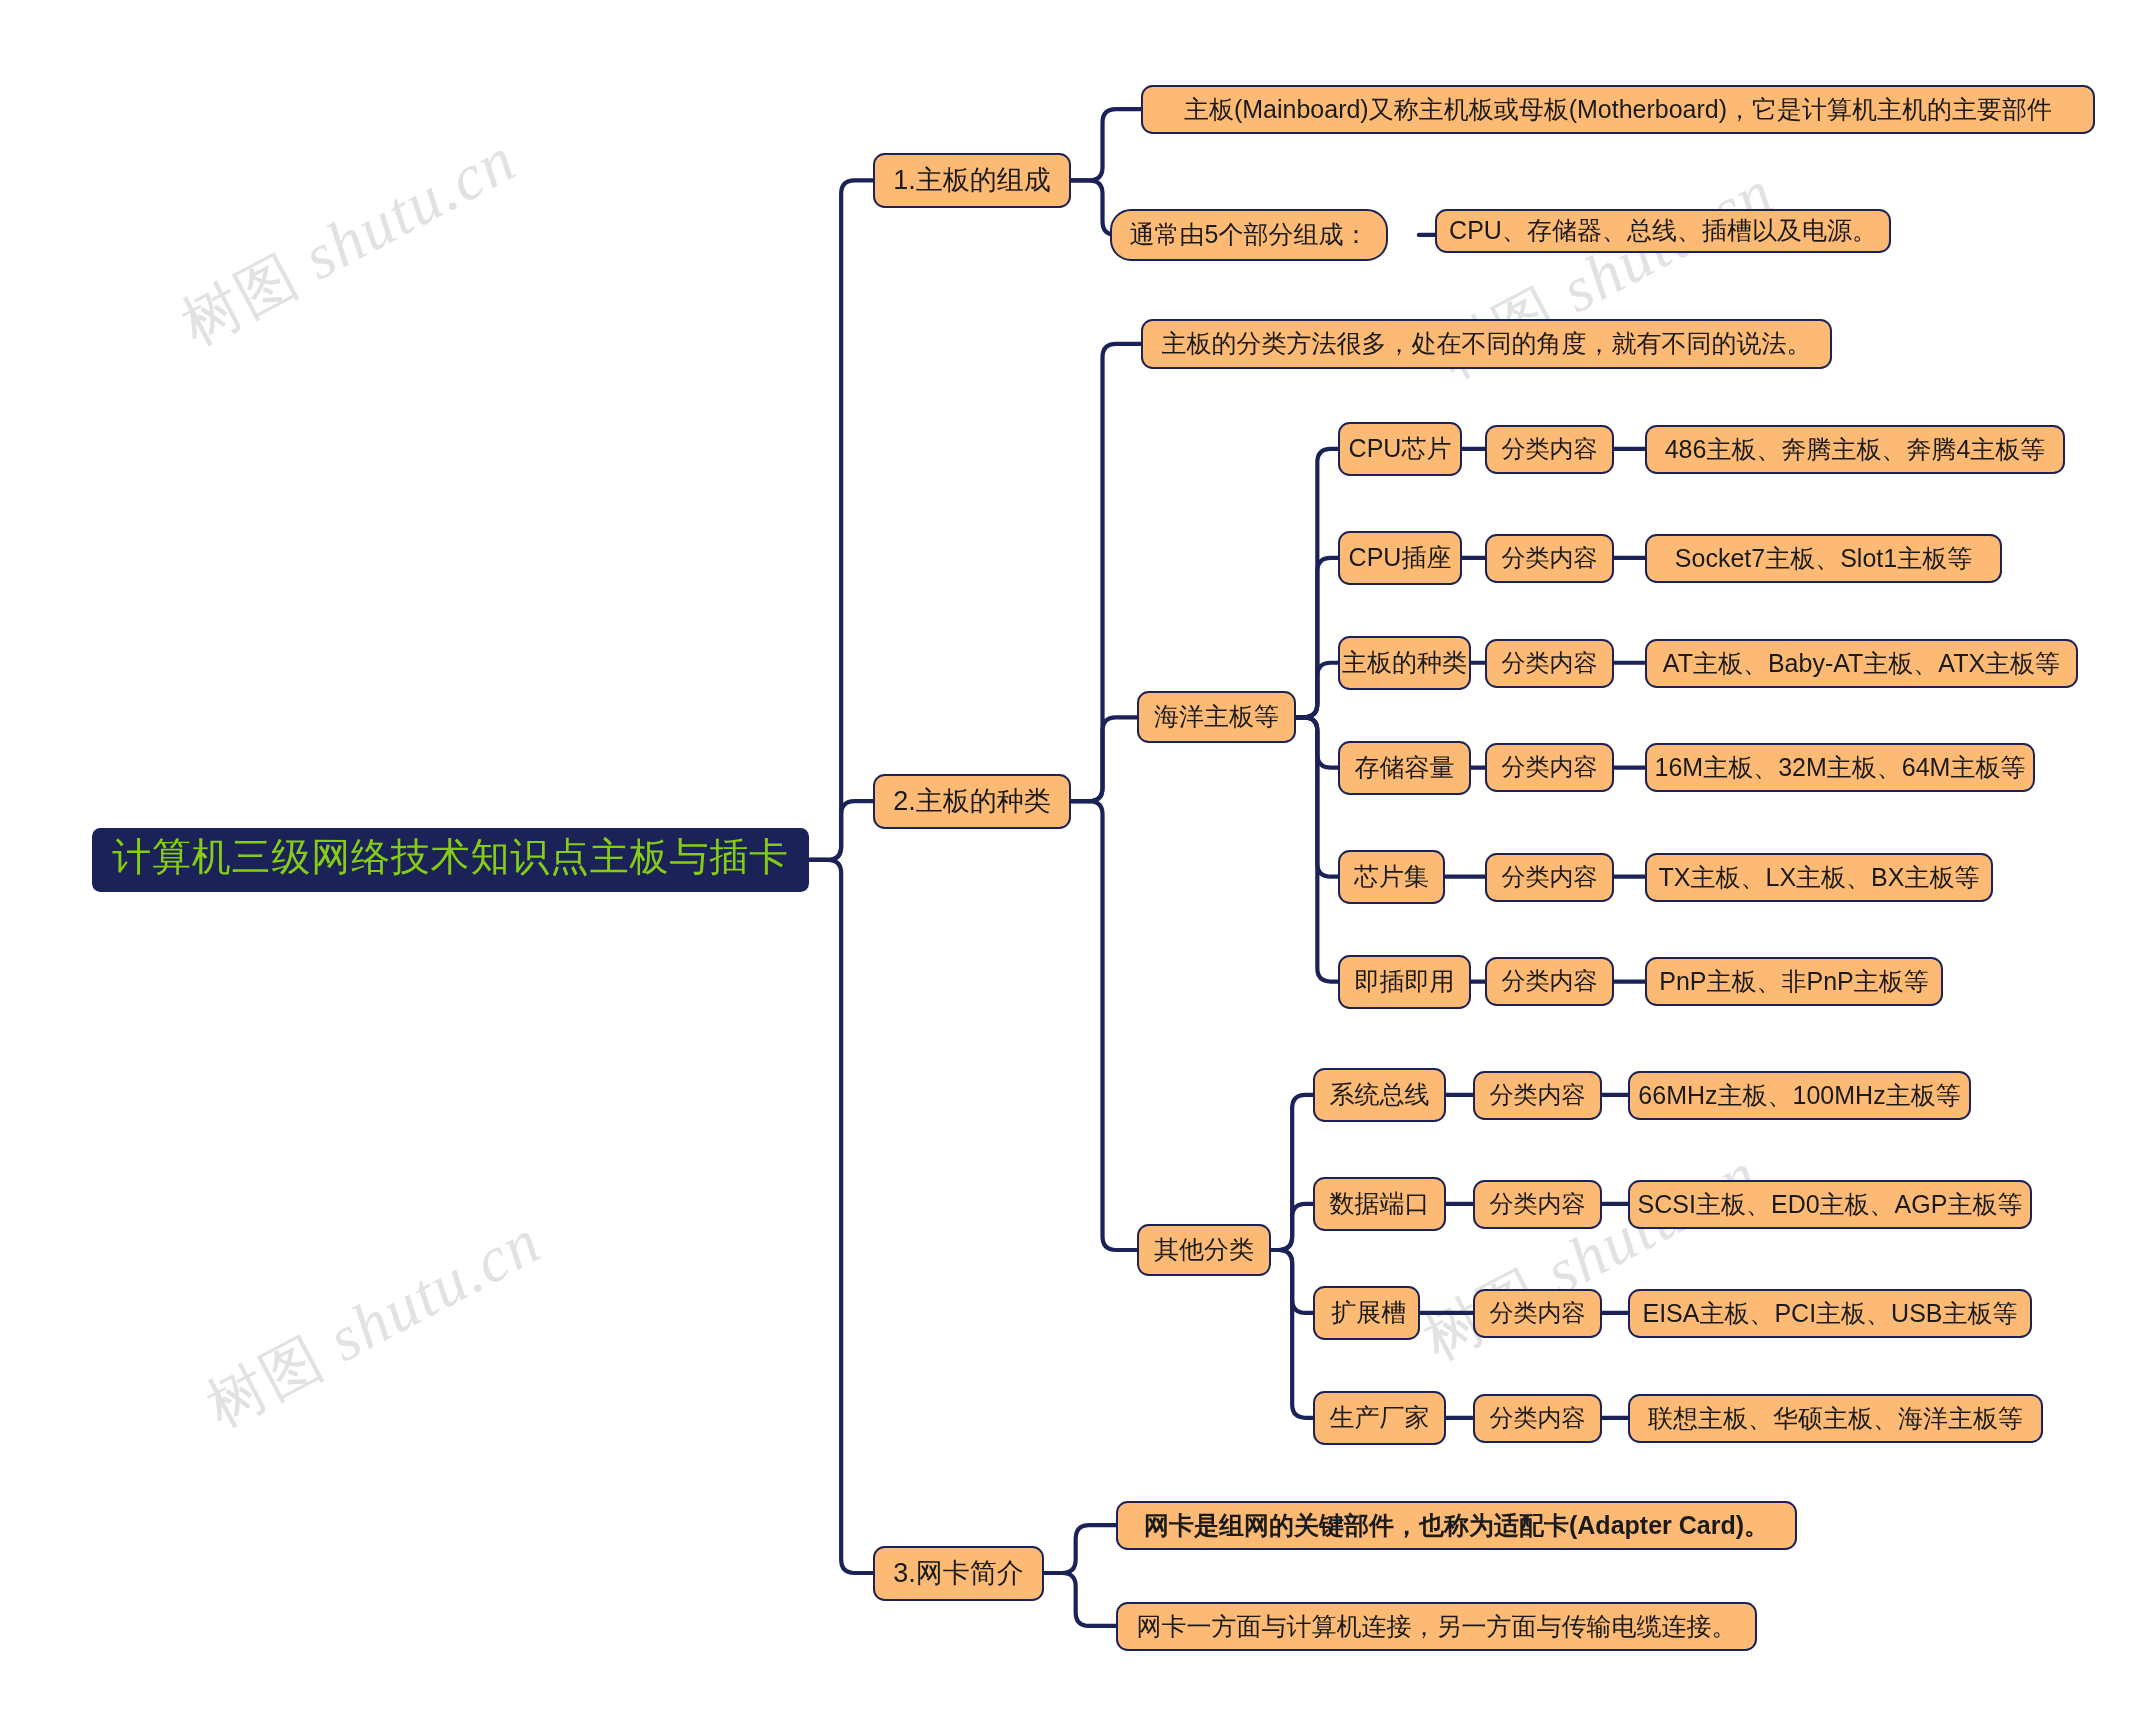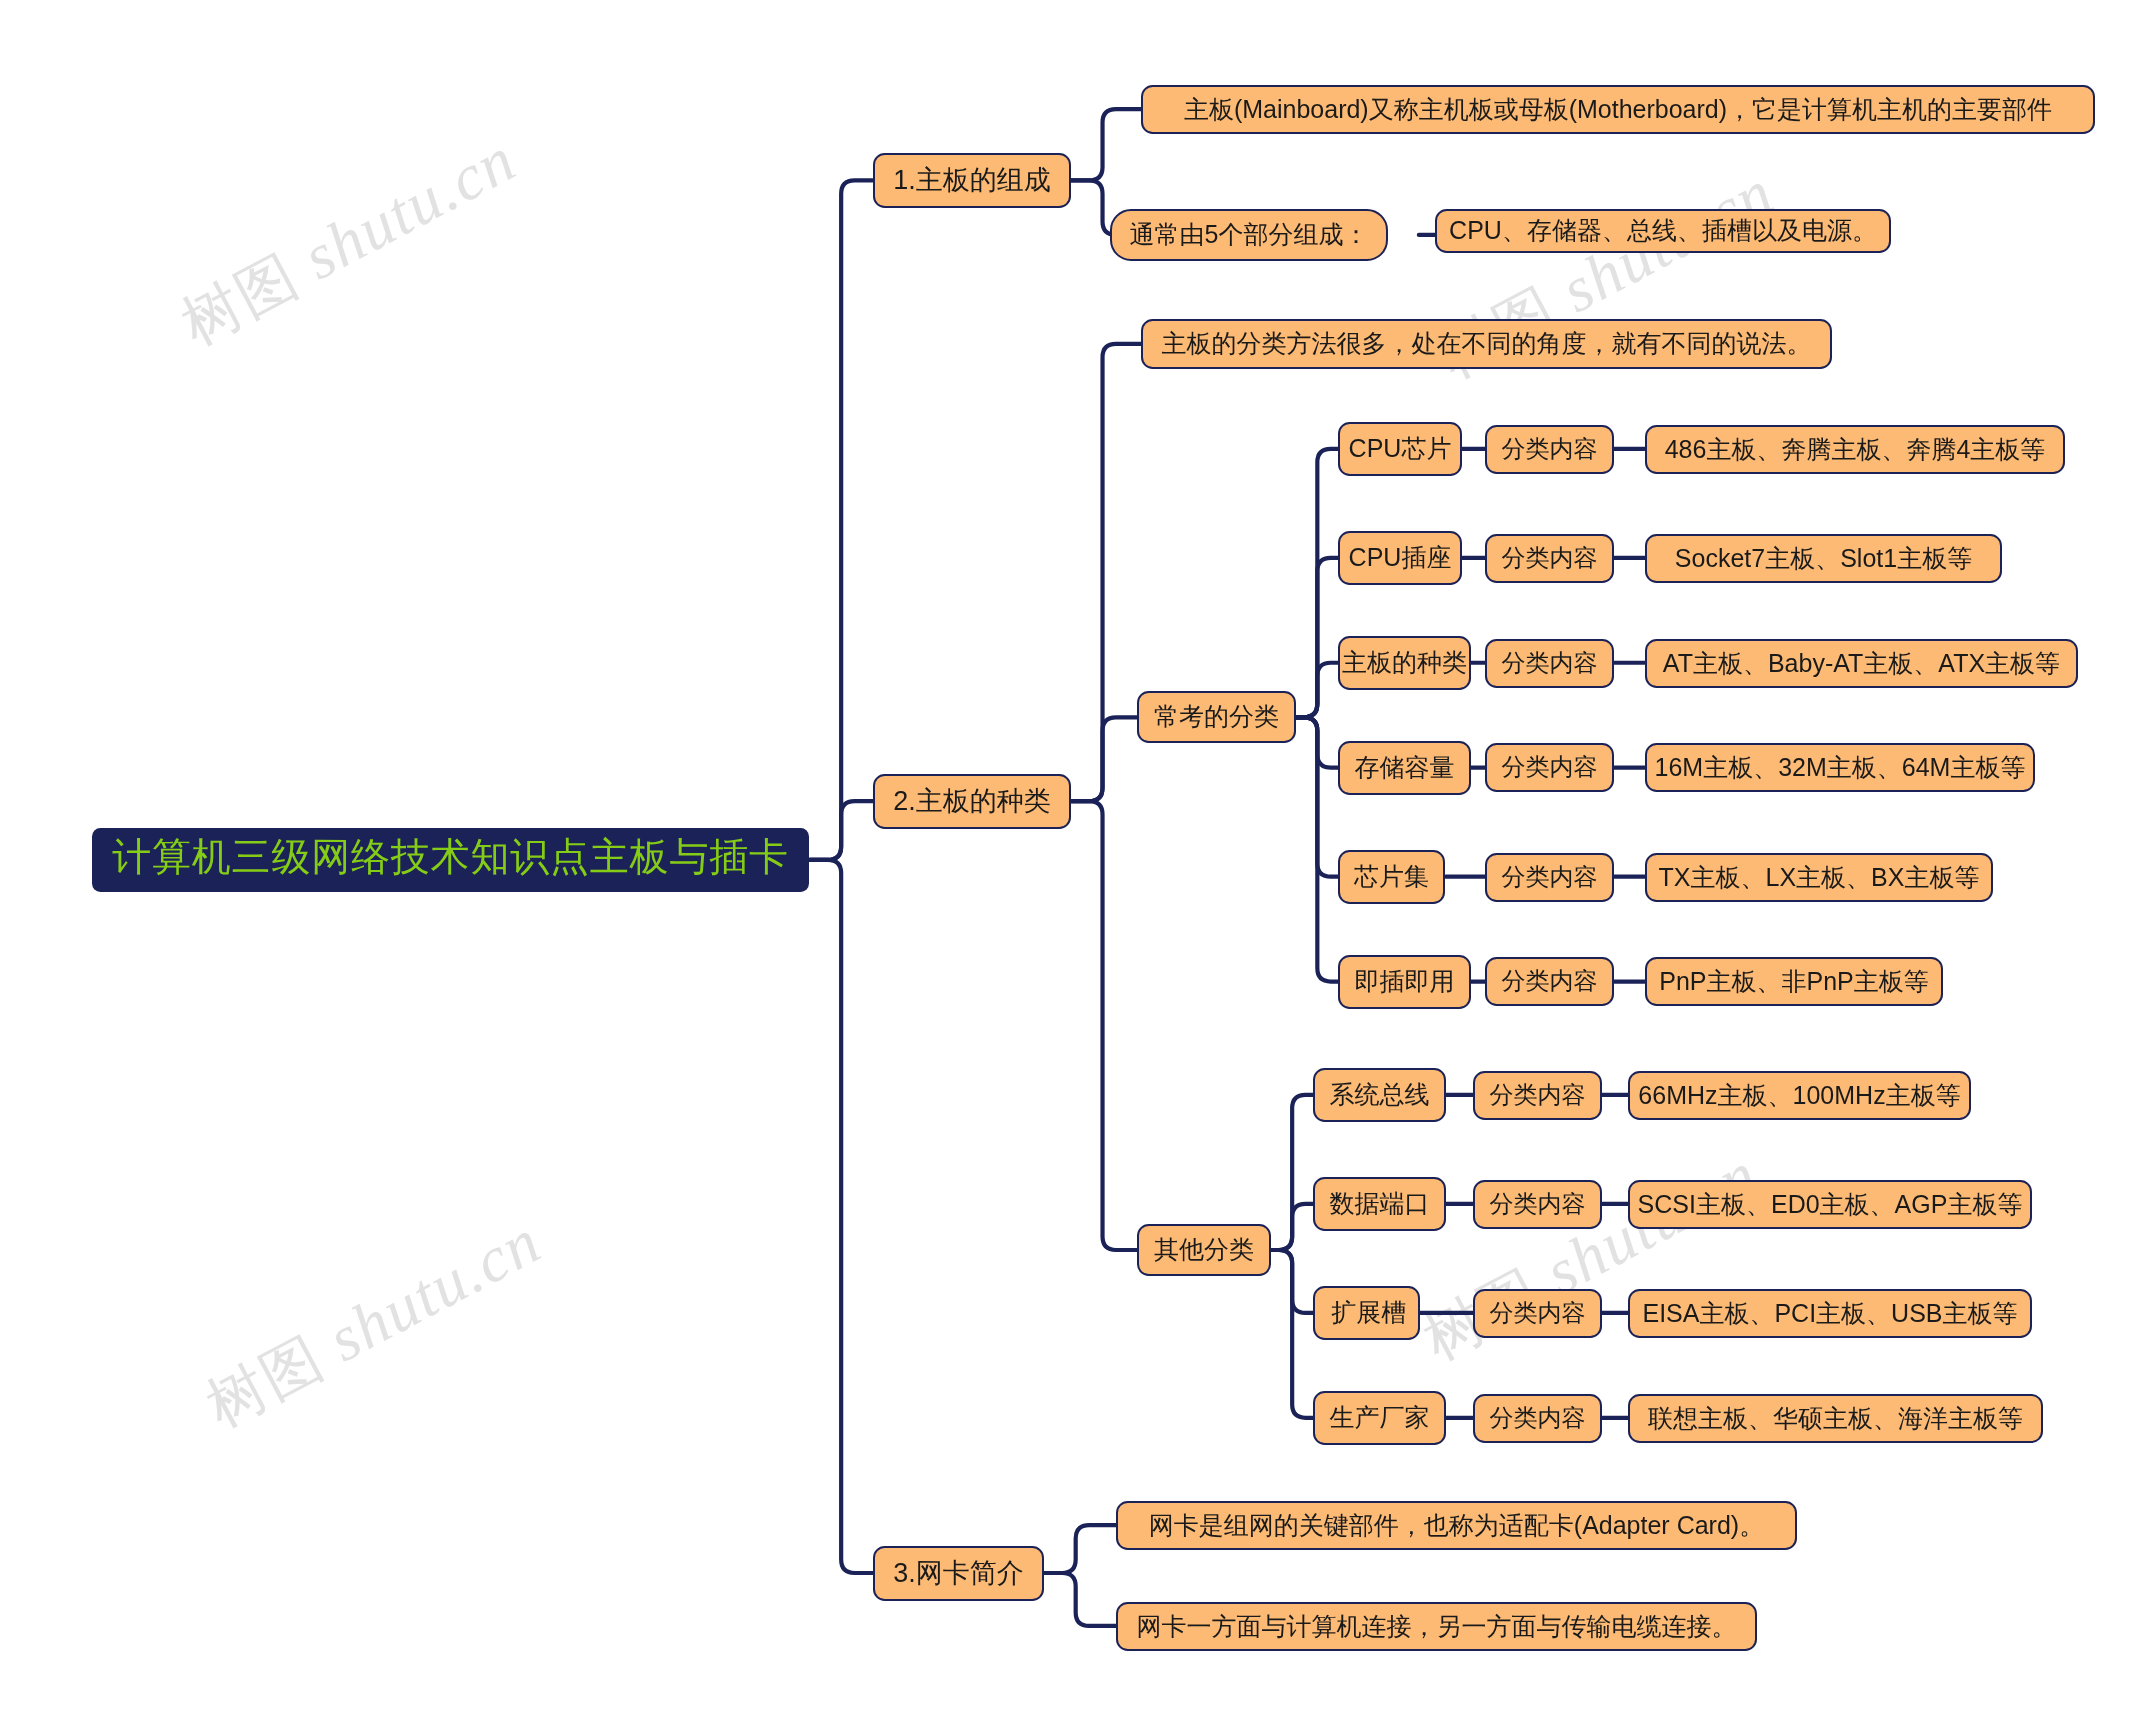--- a/index.html
+++ b/index.html
@@ -135,21 +135,21 @@
     </svg>
 
   <div id="nodes">
       <div class="node root" style="left: 92px; top: 828px; width: 717px; height: 64px;">计算机三级网络技术知识点主板与插卡</div>
       <div class="node lvl1" style="left: 873px; top: 153px; width: 198px; height: 55px;">1.主板的组成</div>
       <div class="node para" style="left: 1141px; top: 85px; width: 954px; height: 49px;">主板(Mainboard)又称主机板或母板(Motherboard)，它是计算机主机的主要部件</div>
       <div class="node para" style="left: 1110px; top: 209px; width: 278px; height: 52px; border-radius: 21px;">通常由5个部分组成：</div>
       <div class="node val" style="left: 1435px; top: 209px; width: 456px; height: 44px;">CPU、存储器、总线、插槽以及电源。</div>
       <div class="node lvl1" style="left: 873px; top: 774px; width: 198px; height: 55px;">2.主板的种类</div>
       <div class="node para" style="left: 1141px; top: 319px; width: 691px; height: 50px;">主板的分类方法很多，处在不同的角度，就有不同的说法。</div>
-      <div class="node lvl2" style="left: 1137px; top: 691px; width: 159px; height: 52px;">常考的分类</div>
+      <div class="node lvl2" style="left: 1137px; top: 691px; width: 159px; height: 52px;">海洋主板等</div>
       <div class="node key" style="left: 1338px; top: 422px; width: 124px; height: 54px;">CPU芯片</div>
       <div class="node tag" style="left: 1485px; top: 425px; width: 129px; height: 49px;">分类内容</div>
       <div class="node val" style="left: 1645px; top: 425px; width: 420px; height: 49px;">486主板、奔腾主板、奔腾4主板等</div>
       <div class="node key" style="left: 1338px; top: 531px; width: 124px; height: 54px;">CPU插座</div>
       <div class="node tag" style="left: 1485px; top: 534px; width: 129px; height: 49px;">分类内容</div>
       <div class="node val" style="left: 1645px; top: 534px; width: 357px; height: 49px;">Socket7主板、Slot1主板等</div>
       <div class="node key" style="left: 1338px; top: 636px; width: 133px; height: 54px;">主板的种类</div>
       <div class="node tag" style="left: 1485px; top: 639px; width: 129px; height: 49px;">分类内容</div>
       <div class="node val" style="left: 1645px; top: 639px; width: 433px; height: 49px;">AT主板、Baby-AT主板、ATX主板等</div>
       <div class="node key" style="left: 1338px; top: 741px; width: 133px; height: 54px;">存储容量</div>
@@ -168,17 +168,17 @@
       <div class="node key" style="left: 1313px; top: 1177px; width: 133px; height: 54px;">数据端口</div>
       <div class="node tag" style="left: 1473px; top: 1180px; width: 129px; height: 49px;">分类内容</div>
       <div class="node val" style="left: 1628px; top: 1180px; width: 404px; height: 49px;">SCSI主板、ED0主板、AGP主板等</div>
       <div class="node key" style="left: 1313px; top: 1286px; width: 107px; height: 54px; padding-left: 16px;">扩展槽</div>
       <div class="node tag" style="left: 1473px; top: 1289px; width: 129px; height: 49px;">分类内容</div>
       <div class="node val" style="left: 1628px; top: 1289px; width: 404px; height: 49px;">EISA主板、PCI主板、USB主板等</div>
       <div class="node key" style="left: 1313px; top: 1391px; width: 133px; height: 54px;">生产厂家</div>
       <div class="node tag" style="left: 1473px; top: 1394px; width: 129px; height: 49px;">分类内容</div>
       <div class="node val" style="left: 1628px; top: 1394px; width: 415px; height: 49px;">联想主板、华硕主板、海洋主板等</div>
       <div class="node lvl1" style="left: 873px; top: 1546px; width: 171px; height: 55px;">3.网卡简介</div>
-      <div class="node para" style="left: 1116px; top: 1501px; width: 681px; height: 49px;">网卡是组网的关键部件，也称为适配卡(Adapter Card)。</div>
+      <div class="node para" style="left: 1116px; top: 1501px; width: 681px; height: 49px; font-weight: bold;">网卡是组网的关键部件，也称为适配卡(Adapter Card)。</div>
       <div class="node para" style="left: 1116px; top: 1602px; width: 641px; height: 49px;">网卡一方面与计算机连接，另一方面与传输电缆连接。</div>
     </div>
 </div>
 
 
 </body></html>

